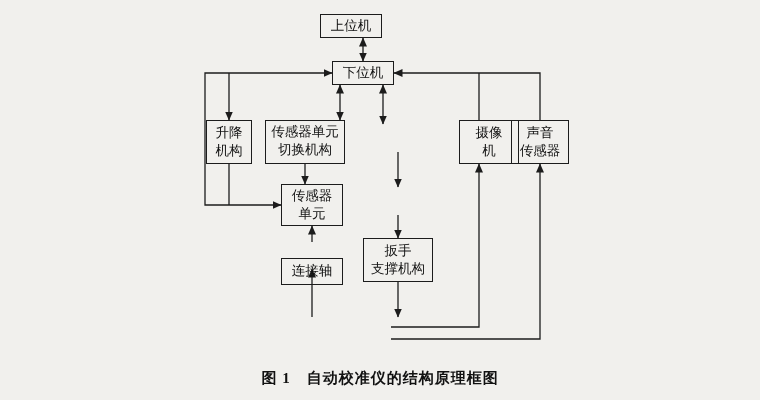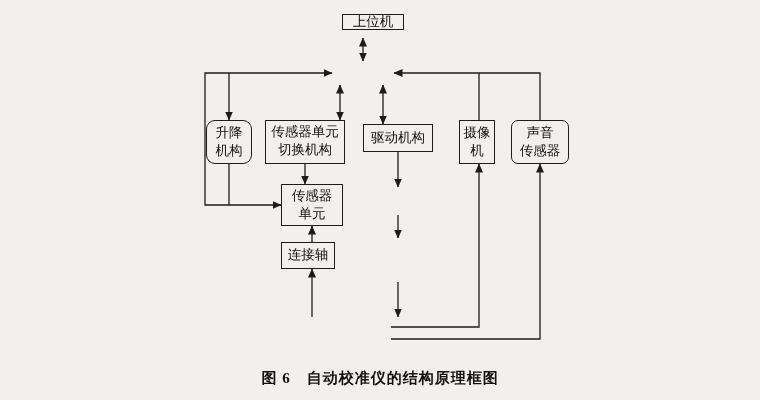--- a/index.html
+++ b/index.html
@@ -35,30 +35,30 @@
     display: flex;
     align-items: center;
     justify-content: center;
     text-align: center;
     white-space: pre-line;
     font-size: 13.5px;
     line-height: 1.35;
     color: #111;
     font-weight: 500;
   }
-  #n-host       { left:342px; top:14px;  width:62px; height:16px; }
+  #n-host       { left:320px; top:14px;  width:62px; height:24px; }
   #n-lower      { left:332px; top:61px;  width:62px; height:24px; }
-  #n-lift       { left:206px; top:120px; width:46px; height:44px;border-radius:9px; }
+  #n-lift       { left:206px; top:120px; width:46px; height:44px; }
   #n-switch     { left:265px; top:120px; width:80px; height:44px;font-family:Liberation Mono, monospace; }
   #n-drivemech  { left:363px; top:124px; width:70px; height:28px; }
-  #n-camera     { left:459px; top:120px; width:36px; height:44px; }
-  #n-sound      { left:511px; top:120px; width:58px; height:44px;border-radius:7px; }
+  #n-camera     { left:459px; top:120px; width:60px; height:44px; }
+  #n-sound      { left:511px; top:120px; width:58px; height:44px; }
   #n-sensorunit { left:281px; top:184px; width:62px; height:42px; }
   #n-driveboard { left:363px; top:187px; width:70px; height:28px; }
-  #n-shaft      { left:281px; top:242px; width:54px; height:27px; }
+  #n-shaft      { left:281px; top:258px; width:62px; height:27px; }
   #n-support    { left:363px; top:238px; width:70px; height:44px; }
   #n-wrench     { left:309px; top:317px; width:82px; height:28px; }
   .caption {
     position: absolute;
     left: 0; right: 0;
     top: 369px;
     text-align: center;
     font-size: 15px;
     font-weight: 700;
     color: #111;
@@ -92,28 +92,30 @@
     <path class="w end" d="M312,317 L312,269"></path>
     <path class="w end" d="M398,215 L398,238"></path>
     <path class="w end" d="M398,282 L398,317"></path>
     <path class="w end" d="M391,327 L479,327 L479,164"></path>
     <path class="w end" d="M391,339 L540,339 L540,164"></path>
     <path class="w end" d="M540,120 L540,73 L394,73"></path>
     <path class="w" d="M479,120 L479,73"></path>
   </svg>
 
   <div class="node" id="n-host">上位机</div>
+  <div class="node" id="n-lower">下位机</div>
   <div class="node" id="n-lift">升降
 机构</div>
   <div class="node" id="n-switch">传感器单元
 切换机构</div>
-  <div class="node" id="n-drivemech">驱动机构</div>
   <div class="node" id="n-camera">摄像
 机</div>
   <div class="node" id="n-sound">声音
 传感器</div>
   <div class="node" id="n-sensorunit">传感器
 单元</div>
   <div class="node" id="n-shaft">连接轴</div>
+  <div class="node" id="n-support">扳手
+支撑机构</div>
 
-  <div class="caption">图 6　自动校准仪的结构原理框图</div>
+  <div class="caption">图 1　自动校准仪的结构原理框图</div>
 
 </div>
 
 </body></html>

